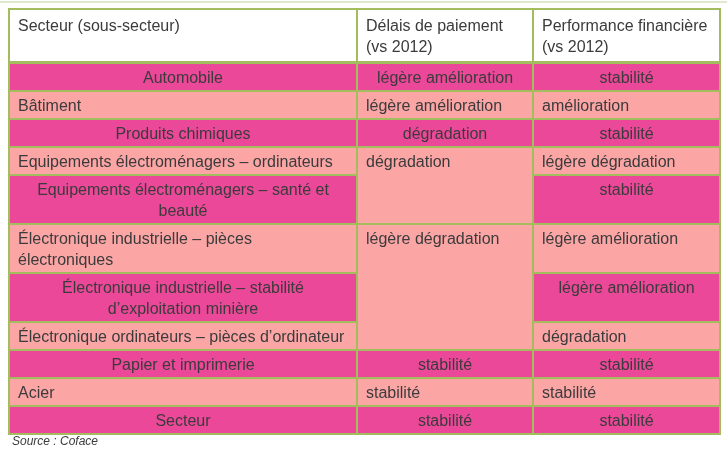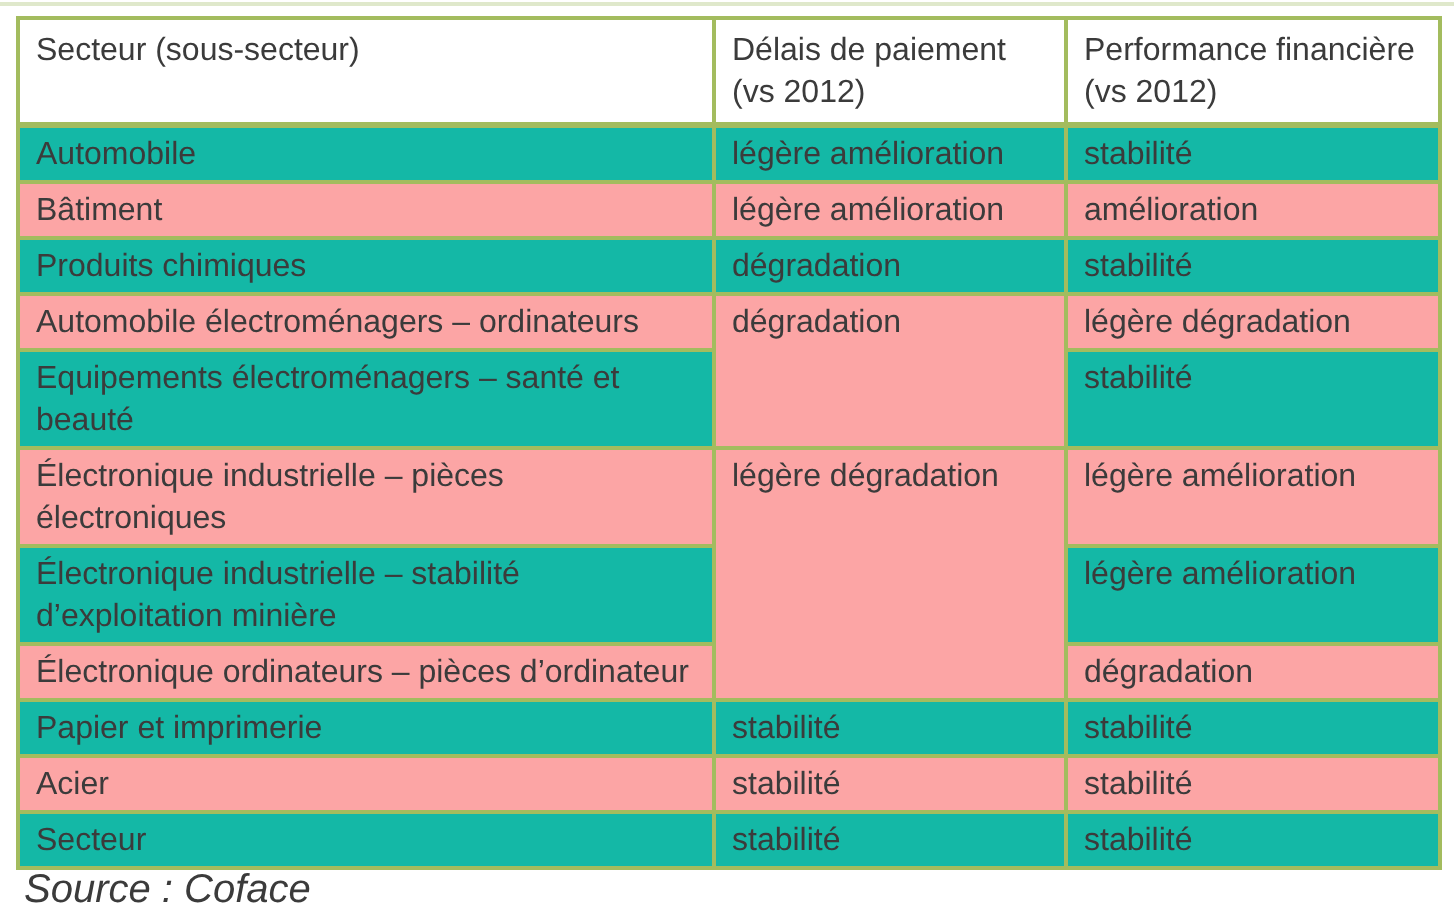--- a/index.html
+++ b/index.html
@@ -44,27 +44,27 @@
     vertical-align: top;
     padding: 3px 8px 2px 8px;
     overflow: hidden;
   }
   .sector-table th {
     background: #ffffff;
     height: 44px;
     padding-top: 5px;
     border-bottom: 3px solid #a3bc5e;
   }
-  .sector-table td.green { background: #14b8a6; }
+  .sector-table td.green { background: #ec4899; text-align: center; }
   .sector-table td.white { background: #fca5a5; }
   .source-note {
     position: absolute;
     top: 434px;
     left: 12px;
-    font-size: 20px;
+    font-size: 12px;
     font-style: italic;
     color: #3b3b3b;
   }
 </style>
 </head>
 <body>
 
 <div class="page">
   <div class="top-hairline"></div>
 
@@ -91,21 +91,21 @@
           <td class="white">Bâtiment</td>
           <td class="white">légère amélioration</td>
           <td class="white">amélioration</td>
         </tr>
         <tr>
           <td class="green">Produits chimiques</td>
           <td class="green">dégradation</td>
           <td class="green">stabilité</td>
         </tr>
         <tr>
-          <td class="white">Automobile électroménagers – ordinateurs</td>
+          <td class="white">Equipements électroménagers – ordinateurs</td>
           <td class="white" rowspan="2">dégradation</td>
           <td class="white">légère dégradation</td>
         </tr>
         <tr>
           <td class="green">Equipements électroménagers – santé et beauté</td>
           <td class="green">stabilité</td>
         </tr>
         <tr>
           <td class="white">Électronique industrielle – pièces électroniques</td>
           <td class="white" rowspan="3">légère dégradation</td>

